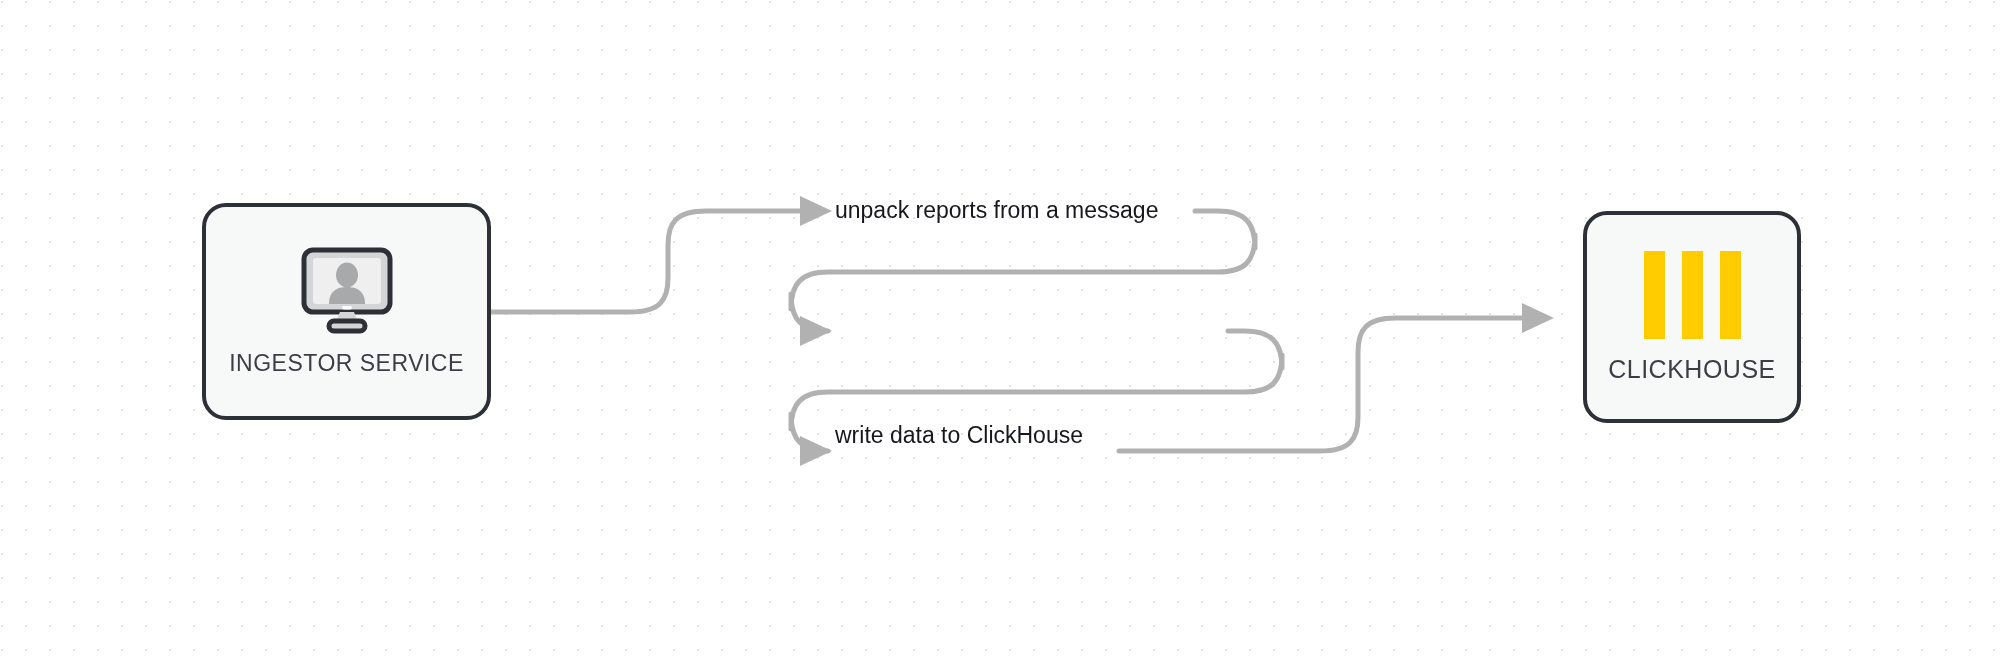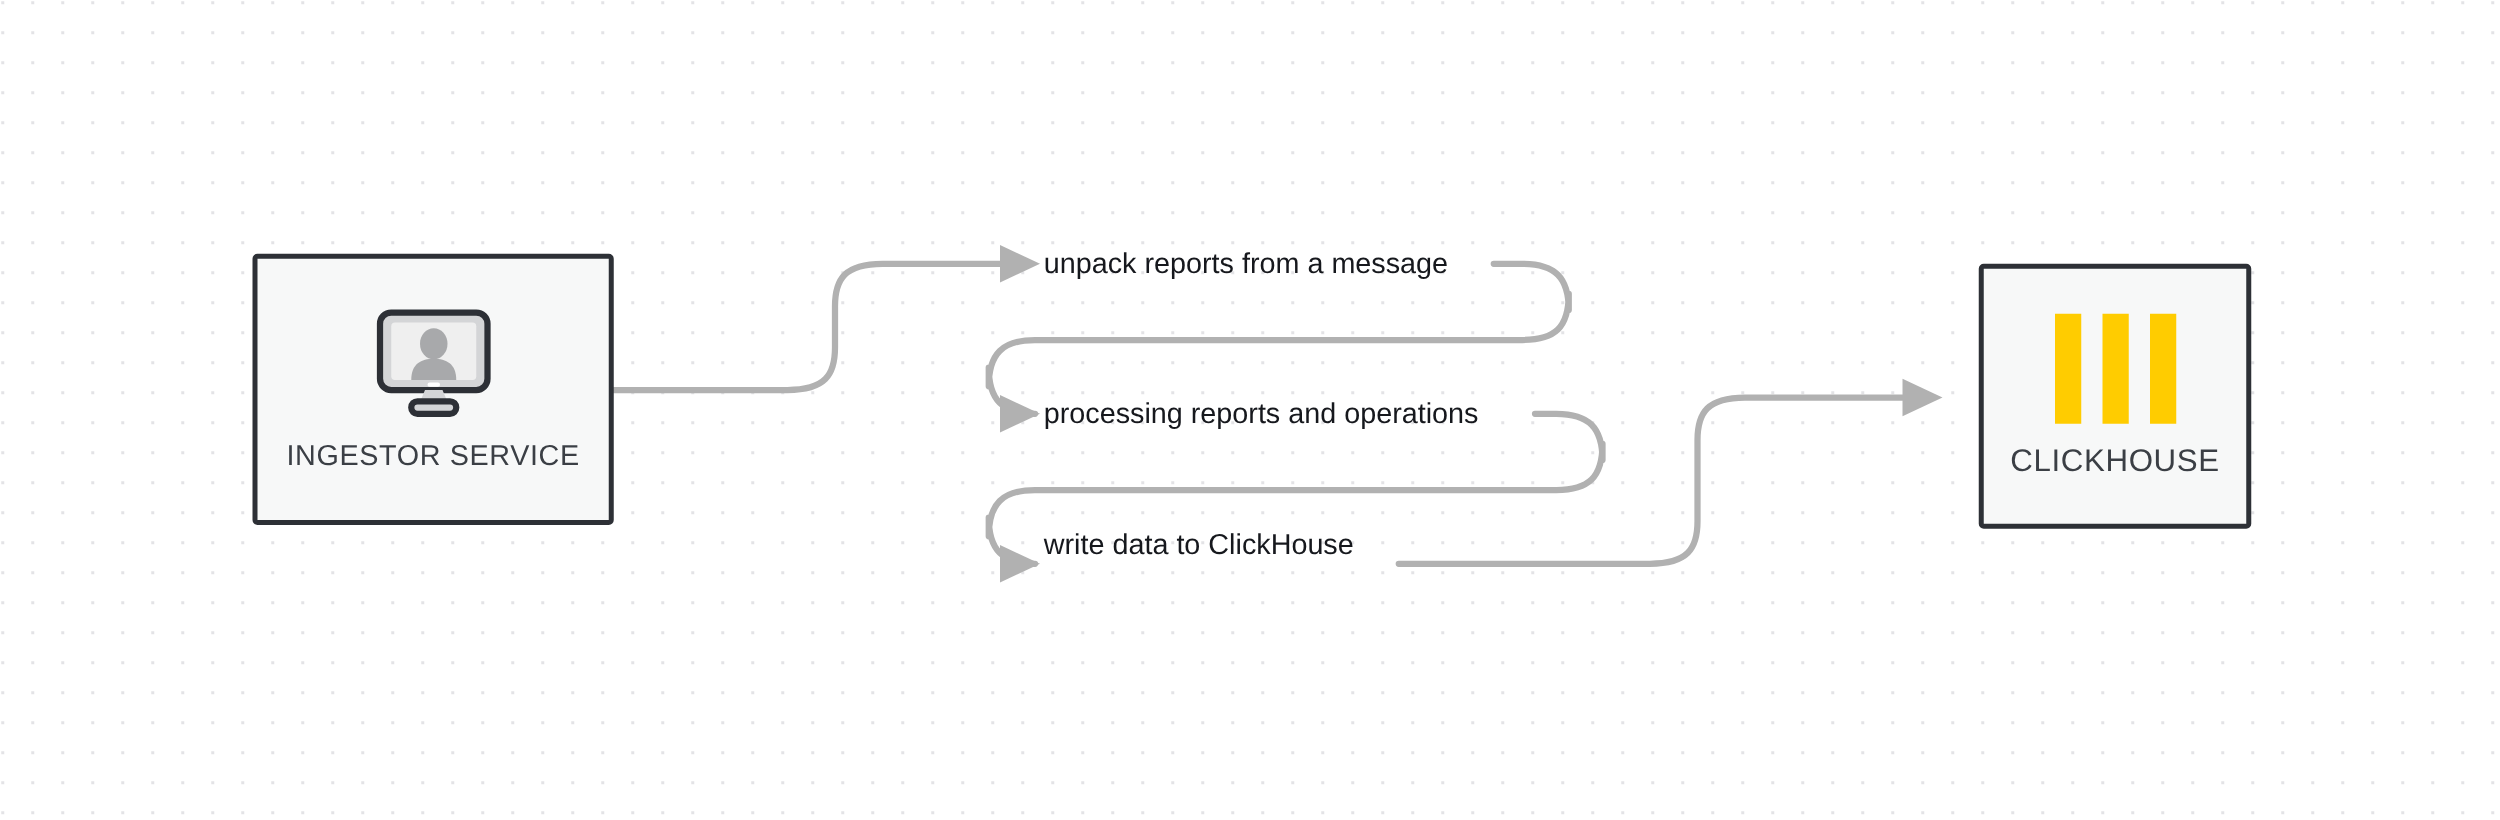--- a/index.html
+++ b/index.html
@@ -22,21 +22,21 @@
     overflow: hidden;
     padding-left: 12px;
   }
 
   
   .node {
     position: absolute;
     box-sizing: border-box;
     background: #f7f8f8;
     border: 4px solid #2d3036;
-    border-radius: 4px;
+    border-radius: 24px;
     display: flex;
     flex-direction: column;
     align-items: center;
     justify-content: center;
   }
   .node-icon {
     display: block;
   }
   .node-label {
     font-family: "Liberation Sans", sans-serif;
@@ -160,21 +160,20 @@
                C 1350 451 1358 439 1358 417
                L 1358 352
                C 1358 330 1366 318 1396 318
                L 1522 318"></path>
       <polygon class="edge-head" points="1522,303 1554,318 1522,333"></polygon>
     </g>
   </svg>
 
   <div class="edge-label" id="edge-label-0">unpack reports from a message</div>
 
-  <div class="edge-label" id="edge-label-1">processing reports and operations</div>
 
   <div class="edge-label" id="edge-label-2">write data to ClickHouse</div>
 
   <div class="node" id="node-ingestor">
     <span class="node-icon">
       <svg width="96" height="88" viewBox="0 0 96 88" aria-hidden="true">
 
         <rect x="5" y="4" width="86" height="62" rx="9" ry="9" fill="#d4d5d7" stroke="#2d3036" stroke-width="5"></rect>
 
         <rect x="14" y="12" width="68" height="46" rx="3" ry="3" fill="#efefef"></rect>

